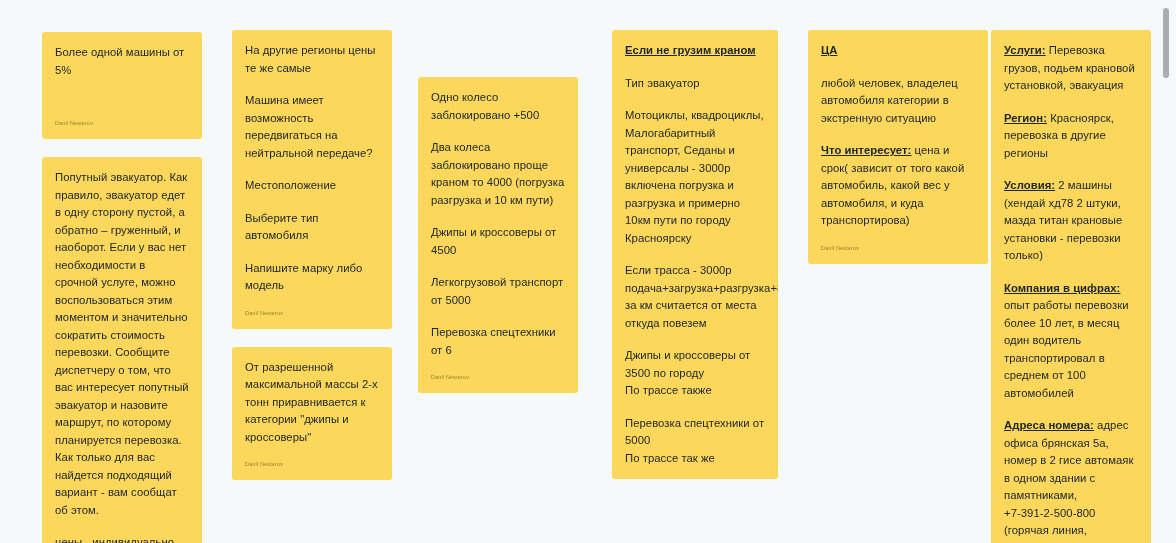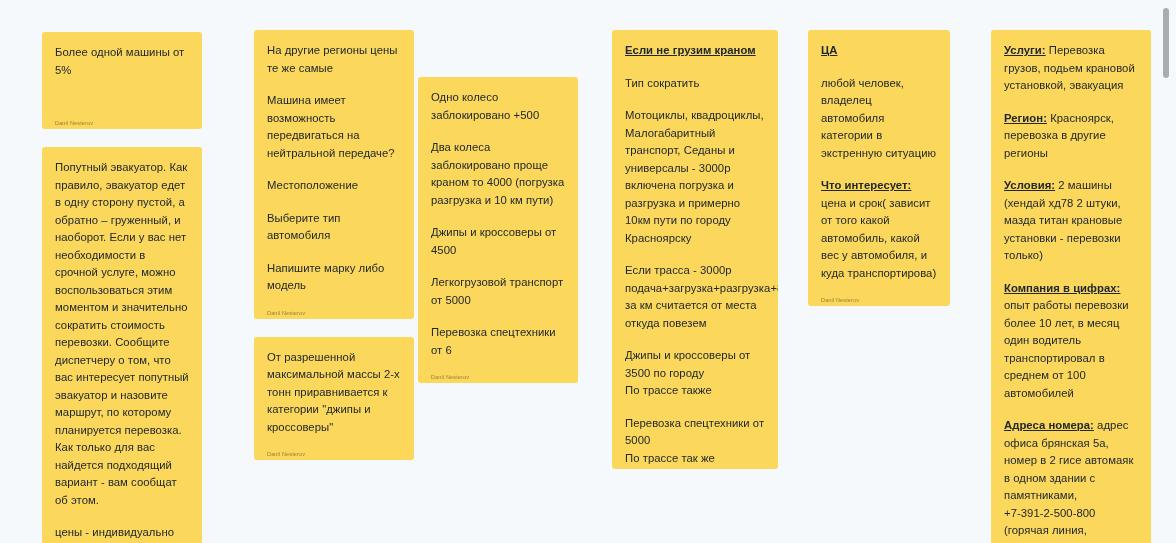--- a/index.html
+++ b/index.html
@@ -23,21 +23,21 @@
     overflow: hidden;
   }
   .column {
     position: absolute;
     top: 0;
   }
   .card {
     background: #fbd75b;
     border-radius: 3px;
     box-sizing: border-box;
-    padding: 12px 13px 2px 13px;
+    padding: 12px 13px 12px 13px;
     margin-bottom: 18px;
     color: #20282e;
     font-size: 11.3px;
     line-height: 17.5px;
     letter-spacing: 0.04px;
     overflow: hidden;
   }
   .card p {
     margin: 0 0 15px 0;
     white-space: pre-wrap;
@@ -56,24 +56,24 @@
     color: #8a7330;
     letter-spacing: 0.1px;
     opacity: 0.85;
   }
   .card.tall-gap .author {
     margin-top: 40px;
   }
 
   
   #col-1 { left: 42px;  width: 160px; }
-  #col-2 { left: 232px; width: 160px; margin-left: 22px; }
+  #col-2 { left: 232px; width: 160px; }
   #col-3 { left: 418px; width: 160px; }
   #col-4 { left: 612px; width: 166px; }
-  #col-5 { left: 808px; width: 142px; }
+  #col-5 { left: 808px; width: 180px; }
   #col-6 { left: 991px; width: 160px; }
 
   #col-1 { top: 32px; }
   #col-2 { top: 30px; }
   #col-3 { top: 30px; margin-top: 47px; }
   #col-4 { top: 30px; }
   #col-5 { top: 30px; }
   #col-6 { top: 30px; }
 
   
@@ -128,21 +128,21 @@
         <p>Два колеса заблокировано проще краном то 4000 (погрузка разгрузка и 10 км пути)</p>
         <p>Джипы и кроссоверы от 4500</p>
         <p>Легкогрузовой транспорт от 5000</p>
         <p>Перевозка спецтехники от 6</p>
         <div class="author">Danil Nesterov</div>
       </div>
     </div>
   <div class="column" id="col-4">
       <div class="card">
         <p><b>Если не грузим краном</b></p>
-        <p>Тип сократить</p>
+        <p>Тип эвакуатор</p>
         <p>Мотоциклы, квадроциклы, Малогабаритный транспорт, Седаны и универсалы - 3000р включена погрузка и разгрузка и примерно 10км пути по городу Красноярску</p>
         <p>Если трасса - 3000р подача+загрузка+разгрузка+80р за км считается от места откуда повезем</p>
         <p>Джипы и кроссоверы от 3500 по городу
 По трассе также</p>
         <p>Перевозка спецтехники от 5000
 По трассе так же</p>
       </div>
     </div>
   <div class="column" id="col-5">
       <div class="card">

